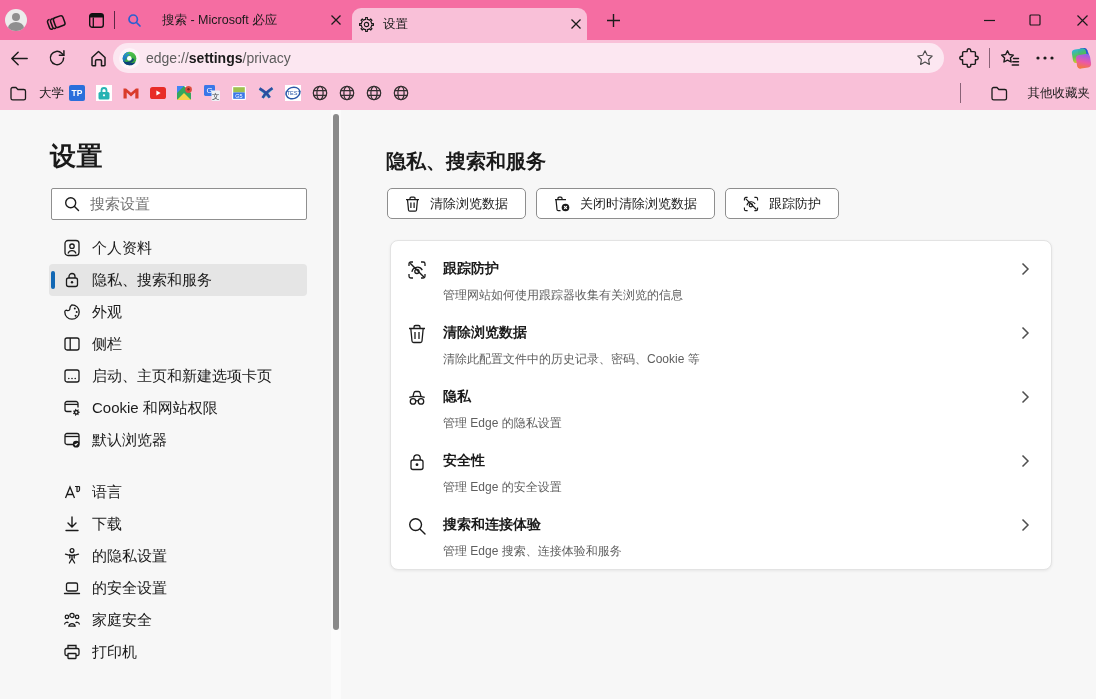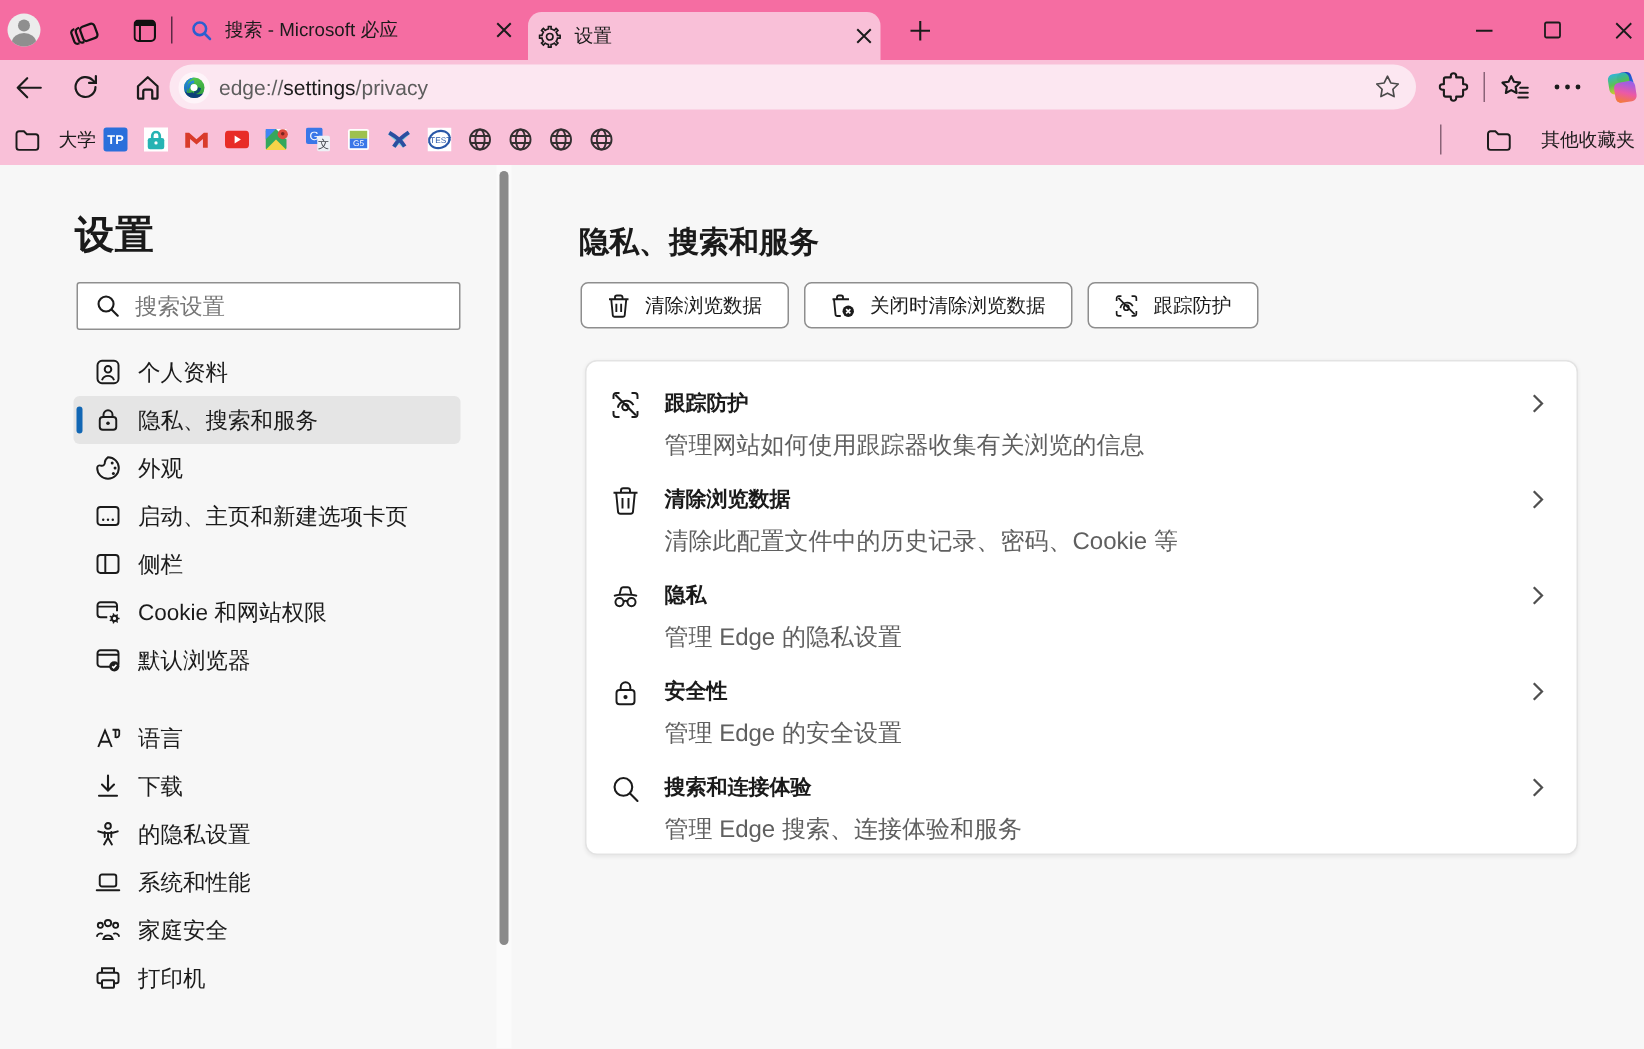--- a/index.html
+++ b/index.html
@@ -21,21 +21,21 @@
 #tab2{left:352px;width:235px;top:8px;height:32px;background:var(--pink2);border-radius:9px 9px 0 0}
 .tabx{margin-left:auto}
 
 .winbtn{position:absolute;top:0;width:46px;height:40px;display:flex;align-items:center;justify-content:center}
 
 #toolbar{position:absolute;left:0;top:40px;width:1096px;height:36px;background:var(--pink2)}
 .navic{position:absolute;top:0;height:36px;display:flex;align-items:center;justify-content:center}
 #omnibox{position:absolute;left:113px;top:3px;width:831px;height:30px;background:var(--pink3);border-radius:15px;display:flex;align-items:center}
 #edgelogo{margin-left:6px;width:21px;height:21px;border-radius:50%;background:rgba(255,255,255,.55);display:flex;align-items:center;justify-content:center}
 #urltext{margin-left:6px;font-size:14px;color:#5d5d5d}
-#urltext b{color:#1b1b1b;font-weight:normal}
+#urltext b{color:#1b1b1b;font-weight:bold}
 #boxstar{margin-left:auto;margin-right:10px}
 
 #bookbar{position:absolute;left:0;top:76px;width:1096px;height:34px;background:var(--pink2)}
 .bmfold{position:absolute;left:10px;top:0;height:34px;display:flex;align-items:center;gap:12px;font-size:12.5px}
 #favicons{position:absolute;left:69px;top:9px;display:flex;gap:11px}
 .fv{width:16px;height:16px;position:relative;flex:0 0 16px}
 #bmright{position:absolute;right:6px;top:0;height:34px;display:flex;align-items:center;gap:20px;font-size:12.5px}
 
 #page{position:absolute;left:0;top:110px;width:1096px;height:589px;background:#f7f7f7}
 #sidebar{position:absolute;left:0;top:0;width:331px;height:589px}
@@ -51,21 +51,21 @@
 #sscroll{position:absolute;left:331px;top:0;width:10px;height:589px;background:#fbfbfb}
 #sthumb{position:absolute;left:2px;top:4px;width:6px;height:516px;border-radius:3px;background:#8a8a8a}
 #main{position:absolute;left:341px;top:0;width:755px;height:589px}
 h2.ph2{position:absolute;left:45px;top:38px;font-size:20px;color:#1a1a1a}
 #btnrow{position:absolute;left:46px;top:78px;display:flex;gap:10px}
 .chip{height:31px;background:#fff;border:1px solid #8e8e8e;border-radius:5px;display:flex;align-items:center;font-size:13px;color:#1a1a1a;padding:0 17px;gap:10px}
 #card{position:absolute;left:49px;top:130px;width:662px;height:330px;background:#fff;border:1px solid #e3e3e3;border-radius:8px;box-shadow:0 1px 3px rgba(0,0,0,.07)}
 .crow{position:relative;height:64px}
 .crow .cic{position:absolute;left:16px;top:19px;width:20px;height:20px}
 .crow .ct{position:absolute;left:52px;top:19px;font-size:14px;font-weight:bold;color:#1a1a1a}
-.crow .cd{position:absolute;left:52px;top:45.5px;font-size:16px;color:#5f5f5f}
+.crow .cd{position:absolute;left:52px;top:45.5px;font-size:12px;color:#5f5f5f}
 .crow .chev{position:absolute;right:18px;top:20px}
 </style></head>
 <body>
 
 <div id="titlebar">
   <div id="avatar">
       <div class="head"></div>
       <div class="body"></div>
     </div>
   <div class="tbicon" style="left:40px;width:32px">
@@ -83,21 +83,21 @@
         <path d="M0.7 4.4 V3 a2.3 2.3 0 0 1 2.3-2.3 h9 A2.3 2.3 0 0 1 14.3 3 v1.4z" fill="#111"></path>
         <path d="M4.3 4.4 V14.3" stroke="#111" stroke-width="1.3"></path>
       </svg>
   </div>
   <div class="vsep"></div>
   <div class="tab" id="tab1">
     <svg style="margin-left:9px" width="15" height="15" viewBox="0 0 15 15" fill="none" stroke="#2b5fd0" stroke-width="1.7">
         <circle cx="6.2" cy="6.2" r="4.2"></circle>
         <path d="M9.5 9.5 L13 13" stroke-linecap="round"></path>
       </svg>
-    <span style="margin-left:8px">搜索 - Microsoft 必应</span>
+    <span style="margin-left:20px">搜索 - Microsoft 必应</span>
     <svg class="tabx" style="margin-right:10px" width="12" height="12" viewBox="0 0 12 12" stroke="#1b1b1b" stroke-width="1.3">
         <path d="M1.5 1.5 L10.5 10.5 M10.5 1.5 L1.5 10.5"></path>
       </svg>
   </div>
   <div class="tab" id="tab2">
     <svg style="margin-left:7px" width="15" height="15" viewBox="0 0 16 16" fill="none" stroke="#1b1b1b" stroke-width="1.2">
         <circle cx="8" cy="8" r="2.3"></circle>
         <path d="M13.52 7.08 L15.34 7.04 A7.4 7.4 0 0 1 15.34 8.96 L13.52 8.92 A5.6 5.6 0 0 1 12.56 11.26 L13.87 12.51 A7.4 7.4 0 0 1 12.51 13.87 L11.26 12.56 A5.6 5.6 0 0 1 8.92 13.52 L8.96 15.34 A7.4 7.4 0 0 1 7.04 15.34 L7.08 13.52 A5.6 5.6 0 0 1 4.74 12.56 L3.49 13.87 A7.4 7.4 0 0 1 2.13 12.51 L3.44 11.26 A5.6 5.6 0 0 1 2.48 8.92 L0.66 8.96 A7.4 7.4 0 0 1 0.66 7.04 L2.48 7.08 A5.6 5.6 0 0 1 3.44 4.74 L2.13 3.49 A7.4 7.4 0 0 1 3.49 2.13 L4.74 3.44 A5.6 5.6 0 0 1 7.08 2.48 L7.04 0.66 A7.4 7.4 0 0 1 8.96 0.66 L8.92 2.48 A5.6 5.6 0 0 1 11.26 3.44 L12.51 2.13 A7.4 7.4 0 0 1 13.87 3.49 L12.56 4.74 A5.6 5.6 0 0 1 13.52 7.08Z"></path>
       </svg>
     <span style="margin-left:9px">设置</span>
@@ -333,32 +333,32 @@
             <path d="M9 1.8 a7.2 7.2 0 1 1 -7.2 7.2 c0-1.5 1.2-2 2.3-1.6 1.5.5 3-.4 2.8-2.1 -.1-1.5.7-2.4 2.1-3.5z"></path>
             <circle cx="11.8" cy="5.6" r="1" fill="#1b1b1b" stroke="none"></circle>
             <circle cx="13.7" cy="9" r="1" fill="#1b1b1b" stroke="none"></circle>
             <circle cx="12.6" cy="12.7" r="1" fill="#1b1b1b" stroke="none"></circle>
           </svg>
           <span>外观</span>
         </div>
       <div class="mi">
           <svg class="ic" viewBox="0 0 18 18" fill="none" stroke="#1b1b1b" stroke-width="1.3">
             <rect x="2" y="3" width="14" height="12" rx="2"></rect>
+            <path d="M7.2 3 V15"></path>
+          </svg>
+          <span>侧栏</span>
+        </div>
+      <div class="mi">
+          <svg class="ic" viewBox="0 0 18 18" fill="none" stroke="#1b1b1b" stroke-width="1.3">
+            <rect x="2" y="3" width="14" height="12" rx="2"></rect>
             <circle cx="5.8" cy="11.5" r="0.8" fill="#1b1b1b" stroke="none"></circle>
             <circle cx="9" cy="11.5" r="0.8" fill="#1b1b1b" stroke="none"></circle>
             <circle cx="12.2" cy="11.5" r="0.8" fill="#1b1b1b" stroke="none"></circle>
           </svg>
           <span>启动、主页和新建选项卡页</span>
-        </div>
-      <div class="mi">
-          <svg class="ic" viewBox="0 0 18 18" fill="none" stroke="#1b1b1b" stroke-width="1.3">
-            <rect x="2" y="3" width="14" height="12" rx="2"></rect>
-            <path d="M7.2 3 V15"></path>
-          </svg>
-          <span>侧栏</span>
         </div>
       <div class="mi">
           <svg class="ic" viewBox="0 0 18 18" fill="none" stroke="#1b1b1b" stroke-width="1.3">
             <path d="M15 8.5 V4.5 a2 2 0 0 0 -2-2 H4 a2 2 0 0 0 -2 2 V10.5 a2 2 0 0 0 2 2 h4.5"></path>
             <path d="M2 5.4 h13"></path>
             <path d="M2.50 -0.48 L3.42 -0.47 A3.45 3.45 0 0 1 3.42 0.47 L2.50 0.48 A2.55 2.55 0 0 1 1.94 1.66 L2.50 2.38 A3.45 3.45 0 0 1 1.77 2.96 L1.19 2.26 A2.55 2.55 0 0 1 -0.09 2.55 L-0.30 3.44 A3.45 3.45 0 0 1 -1.22 3.23 L-1.02 2.34 A2.55 2.55 0 0 1 -2.05 1.52 L-2.88 1.90 A3.45 3.45 0 0 1 -3.28 1.06 L-2.46 0.66 A2.55 2.55 0 0 1 -2.46 -0.66 L-3.28 -1.06 A3.45 3.45 0 0 1 -2.88 -1.90 L-2.05 -1.52 A2.55 2.55 0 0 1 -1.02 -2.34 L-1.22 -3.23 A3.45 3.45 0 0 1 -0.30 -3.44 L-0.09 -2.55 A2.55 2.55 0 0 1 1.19 -2.26 L1.77 -2.96 A3.45 3.45 0 0 1 2.50 -2.38 L1.94 -1.66 A2.55 2.55 0 0 1 2.50 -0.48 Z M1.1 0 A1.1 1.1 0 1 1 -1.1 0 A1.1 1.1 0 1 1 1.1 0 Z" fill="#1b1b1b" stroke="none" fill-rule="evenodd" transform="translate(13.3 13.3)"></path>
           </svg>
           <span>Cookie 和网站权限</span>
         </div>
       <div class="mi">
@@ -391,21 +391,21 @@
             <path d="M2.5 7.2 c4 1.5 9 1.5 13 0"></path>
             <path d="M9 8.5 v3 M9 11.5 l-2.6 4.5 M9 11.5 l2.6 4.5 M6.8 7.6 V11 M11.2 7.6 V11"></path>
           </svg>
           <span>的隐私设置</span>
         </div>
       <div class="mi">
           <svg class="ic" viewBox="0 0 18 18" fill="none" stroke="#1b1b1b" stroke-width="1.3">
             <rect x="3.5" y="4" width="11" height="8" rx="1.5"></rect>
             <path d="M1.5 14.5 h15" stroke-linecap="round"></path>
           </svg>
-          <span>系统和性能</span>
+          <span>的安全设置</span>
         </div>
       <div class="mi">
           <svg class="ic" viewBox="0 0 18 18" fill="none" stroke="#1b1b1b" stroke-width="1.25">
             <circle cx="9" cy="4.4" r="2.1"></circle>
             <circle cx="3.9" cy="5.9" r="1.7"></circle>
             <circle cx="14.1" cy="5.9" r="1.7"></circle>
             <path d="M5.9 15 a3.2 3.2 0 0 1 6.2 0z"></path>
             <path d="M1.5 13.5 a2.6 2.6 0 0 1 4-1.8 M16.5 13.5 a2.6 2.6 0 0 0 -4-1.8"></path>
           </svg>
           <span>家庭安全</span>

